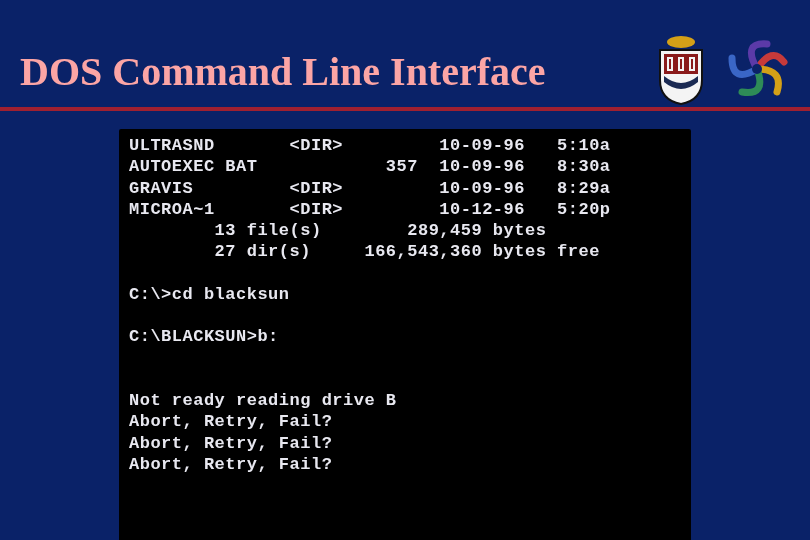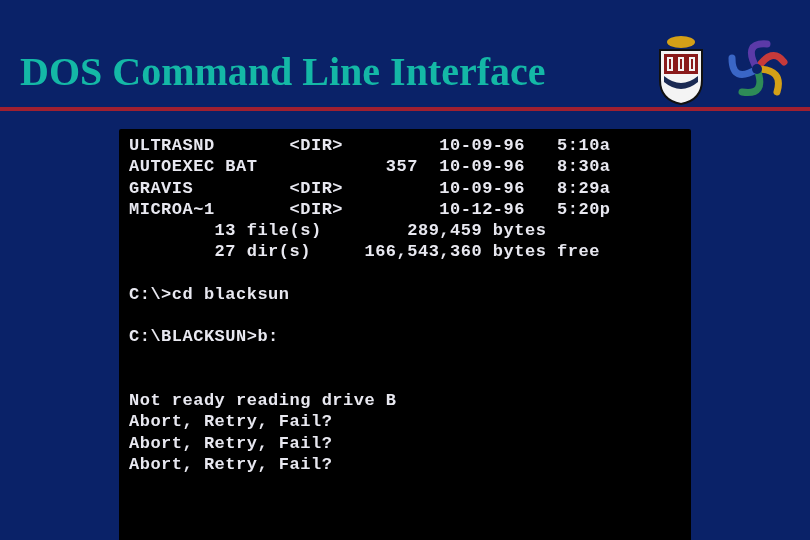--- a/index.html
+++ b/index.html
@@ -16,21 +16,21 @@
       position: relative;
     }
     .header {
       position: relative;
       padding: 48px 20px 12px 20px;
       border-bottom: 4px solid #a02030;
     }
     .title {
       font-size: 40px;
       font-weight: bold;
-      color: #14b8a6;
+      color: #fca5a5;
     }
     .logos {
       position: absolute;
       right: 18px;
       top: 32px;
       display: flex;
       align-items: center;
       gap: 14px;
     }
     .crest-icon svg { display: block; }

